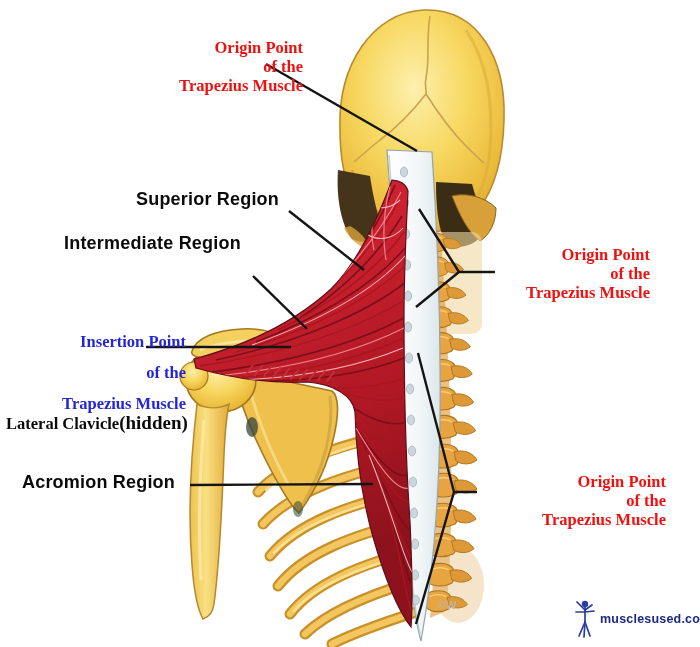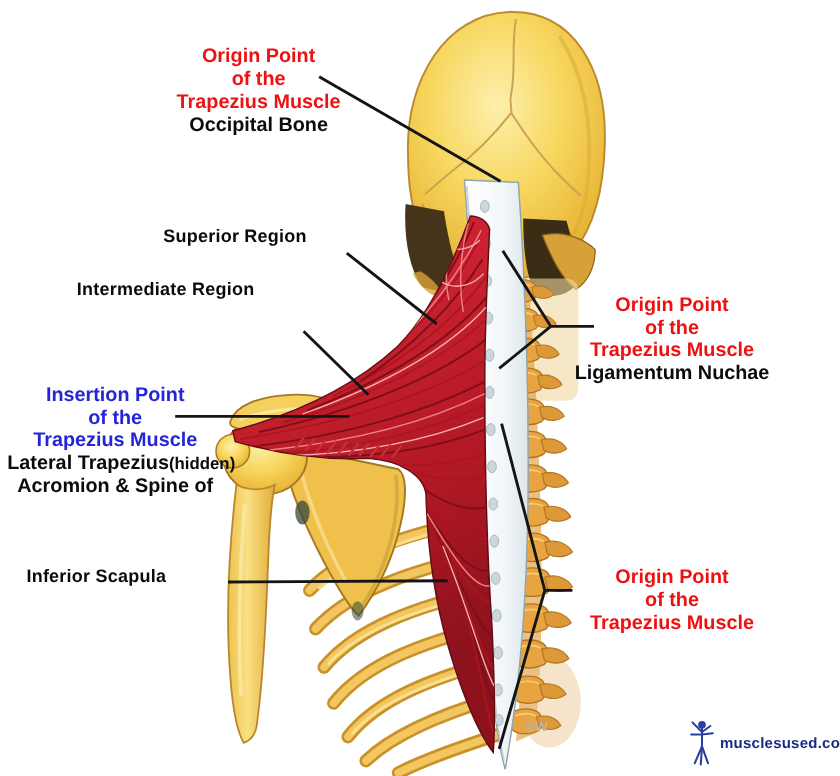--- a/index.html
+++ b/index.html
@@ -1,26 +1,26 @@
 <!DOCTYPE html>
 <html style="--label_red: #ee1111; --label_blue: #2525d8; --text_black: #0b0b0b; --leader_black: #141414; --logo_blue: #1b2b85; --muscle_red: #c41f2b; --bone_yellow: #f2c94e; --band_white: #f4f8fa;"><head>
 <meta charset="utf-8">
 <style>
   html,body{margin:0;padding:0;background:#ffffff;}
   body{
     position:relative;width:700px;height:647px;overflow:hidden;
     font-family:"Liberation Sans",sans-serif;
   }
   .label{position:absolute;font-weight:bold;color:var(--text_black);}
-  .block{text-align:center;font-size:16.5px;line-height:19px;}
+  .block{text-align:right;font-size:16.5px;line-height:19px;font-family:Liberation Serif, serif;}
   .ln{white-space:nowrap;}
   .red{color:var(--label_red);}
-  .blue{color:var(--label_blue);}
-  .region{font-size:15px;white-space:nowrap;letter-spacing:.2px;}
-  .small-paren{font-size:14px;font-weight:bold;}
+  .blue{color:var(--label_blue);margin-top:12px;}
+  .region{font-size:18px;white-space:nowrap;letter-spacing:.2px;}
+  .small-paren{font-size:19px;font-weight:bold;}
   #logo{position:absolute;left:574px;top:598px;display:flex;align-items:center;}
   #logo .site{color:var(--logo_blue);font-size:12.5px;font-weight:bold;margin-left:2px;letter-spacing:.2px;}
   svg{display:block;}
   #art{position:absolute;left:0;top:0;}
 </style>
 </head>
 <body>
 
 <svg id="art" width="700" height="647" viewBox="0 0 700 647">
   <defs>
@@ -228,42 +228,39 @@
     <path d="M477,492 L454,492 L418,353 M454,492 L416,624"></path>
   </g>
 
   <text x="438" y="609" font-size="11" font-weight="bold" fill="#c0b4a4">©W</text>
 </svg>
 
 <div class="label block" style="left:128px;top:38px;width:175px">
   <div class="ln red">Origin Point</div>
   <div class="ln red">of the</div>
   <div class="ln red">Trapezius Muscle</div>
-  <div class="ln">Occipital Bone</div>
 </div>
 
 <div class="label region" style="left:136px;top:189px">Superior Region</div>
 
 <div class="label region" style="left:64px;top:233px">Intermediate Region</div>
 
 <div class="label block" style="left:6px;top:320px;width:180px">
   <div class="ln blue">Insertion Point</div>
   <div class="ln blue">of the</div>
   <div class="ln blue">Trapezius Muscle</div>
-  <div class="ln"><span>Lateral Trapezius</span><span class="small-paren">(hidden)</span></div>
-  <div class="ln">Acromion &amp; Spine of</div>
-</div>
-
-<div class="label region" style="left:22px;top:472px">Inferior Scapula</div>
+  <div class="ln"><span>Lateral Clavicle</span><span class="small-paren">(hidden)</span></div>
+</div>
+
+<div class="label region" style="left:22px;top:472px">Acromion Region</div>
 
 <div class="label block" style="left:470px;top:245px;width:180px">
   <div class="ln red">Origin Point</div>
   <div class="ln red">of the</div>
   <div class="ln red">Trapezius Muscle</div>
-  <div class="ln">Ligamentum Nuchae</div>
 </div>
 
 <div class="label block" style="left:454px;top:472px;width:212px">
   <div class="ln red">Origin Point</div>
   <div class="ln red">of the</div>
   <div class="ln red">Trapezius Muscle</div>
 </div>
 
 <div id="logo">
   <svg width="24" height="42" viewBox="0 0 24 42">

